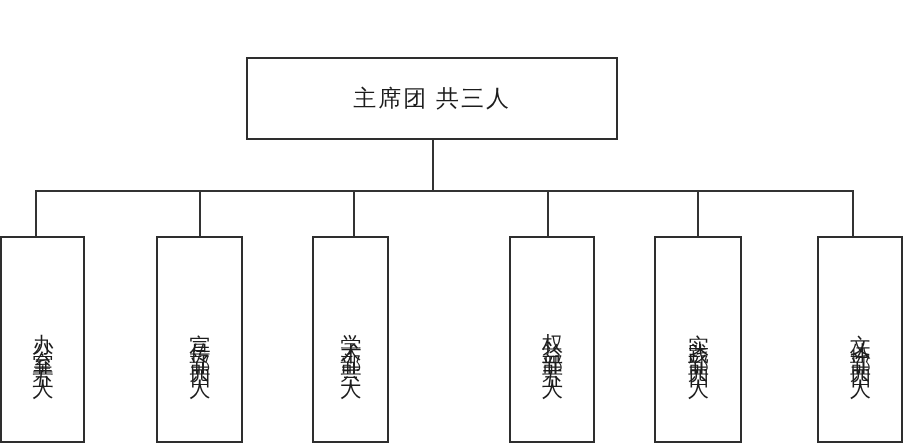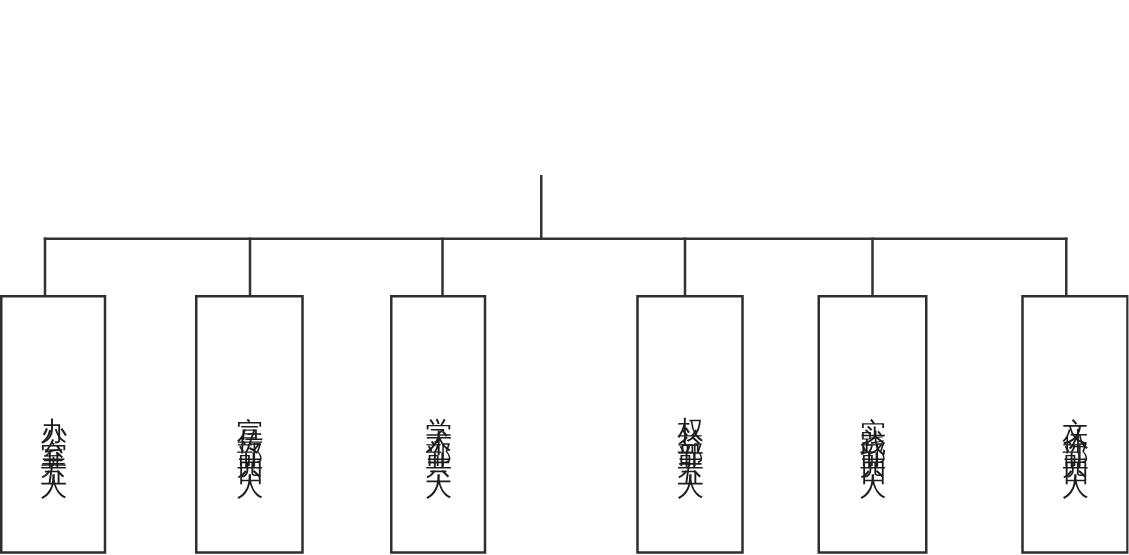--- a/index.html
+++ b/index.html
@@ -70,20 +70,23 @@
   .drop-3 { left: 353px; }
   .drop-4 { left: 547px; }
   .drop-5 { left: 697px; }
   .drop-6 { left: 852px; }
 </style>
 </head>
 <body>
 
 <div class="canvas">
 
+  <div class="box root-box">
+    <span class="root-label">主席团 共三人</span>
+  </div>
 
   <div class="line vline root-drop"></div>
   <div class="line hline main-h"></div>
   <div class="line vline drop drop-1"></div>
   <div class="line vline drop drop-2"></div>
   <div class="line vline drop drop-3"></div>
   <div class="line vline drop drop-4"></div>
   <div class="line vline drop drop-5"></div>
   <div class="line vline drop drop-6"></div>
 

